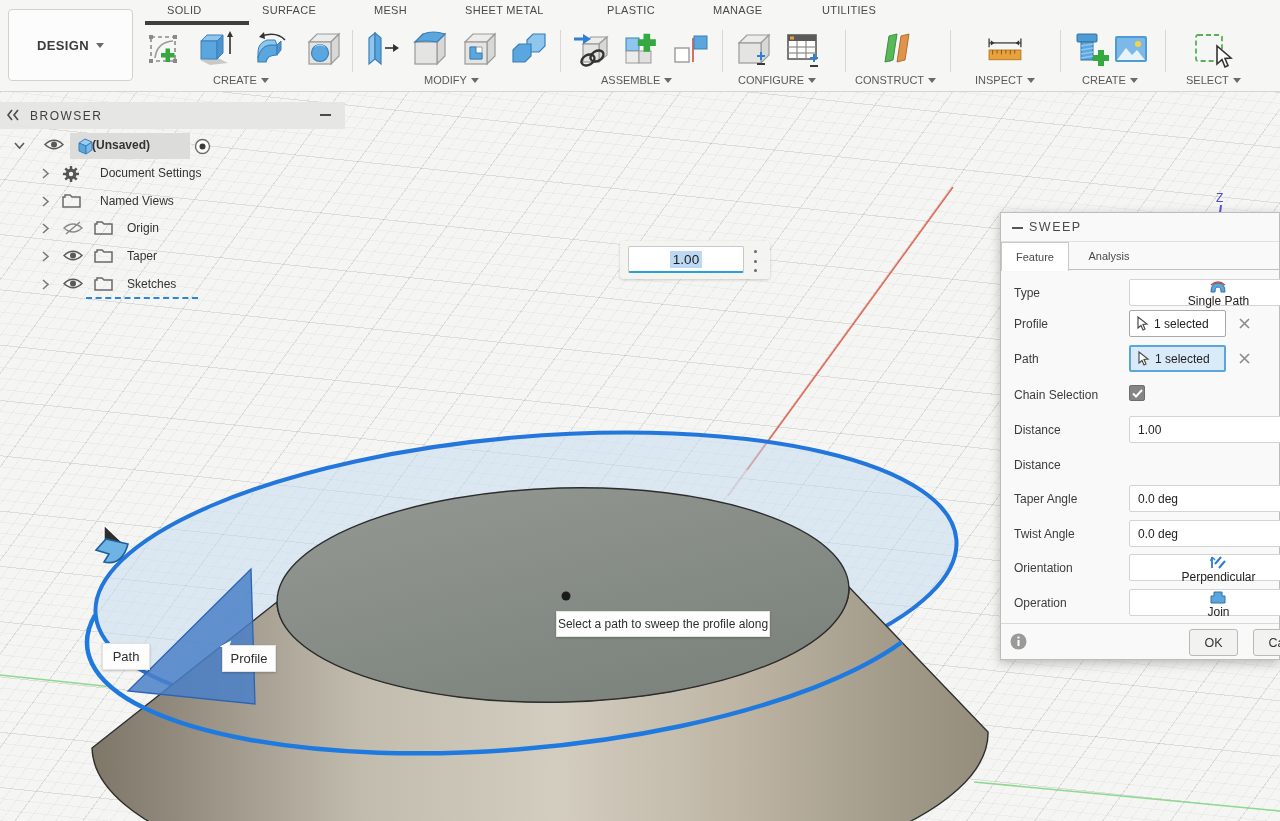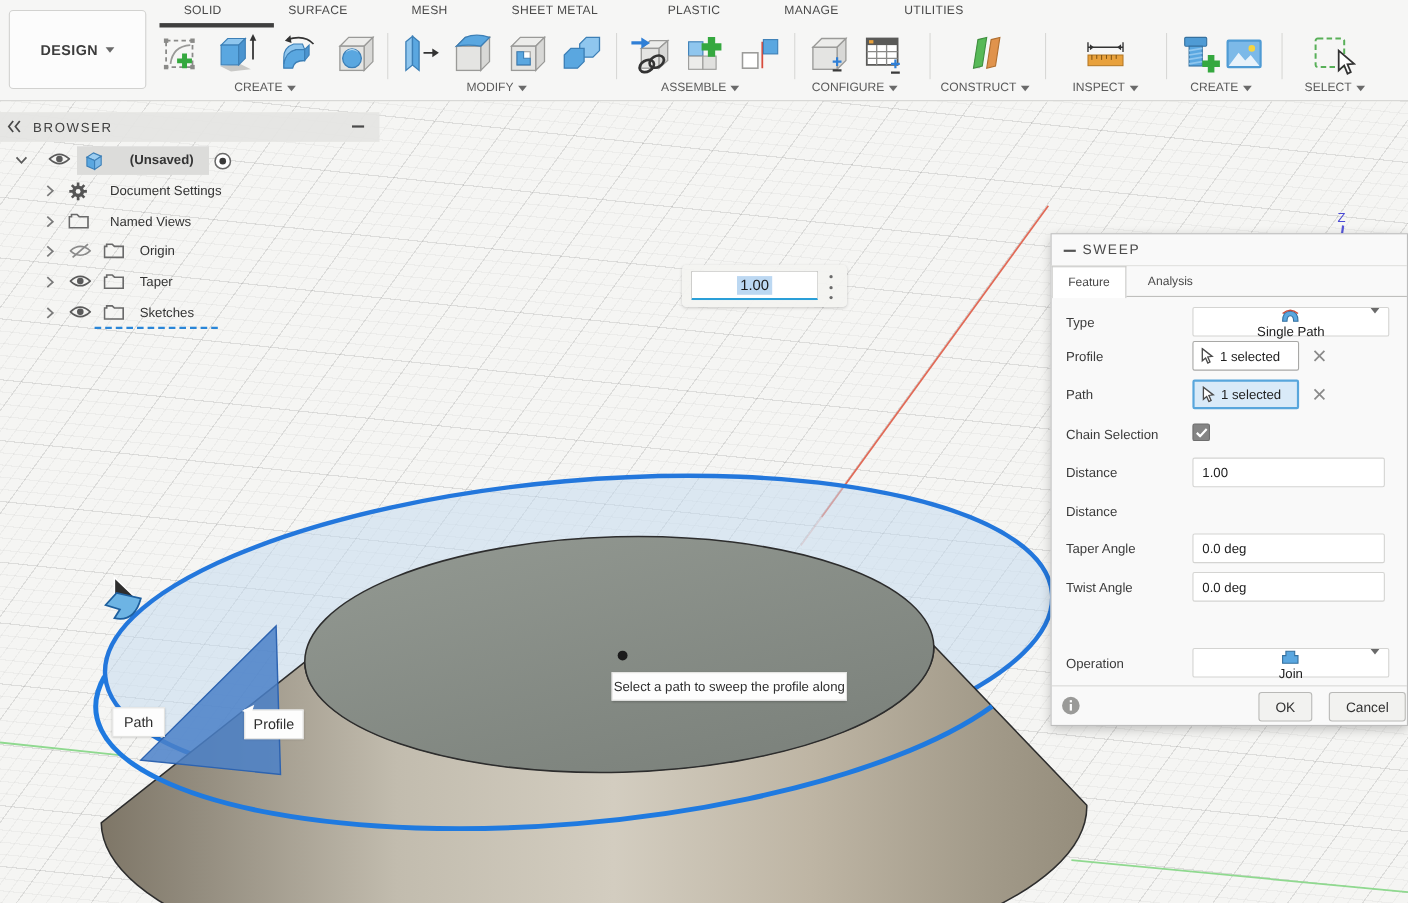--- a/index.html
+++ b/index.html
@@ -69,21 +69,21 @@
   .br-row { position:absolute; left:0; width:345px; height:28px; }
   .br-row .hl { position:absolute; left:70px; top:1px; width:120px; height:26px; background:#dcdcda; }
   .br-label { position:absolute; top:6px; font-size:12px; color:#333; white-space:nowrap; }
   .br-label.bold { font-weight:bold; }
   .br-ico { position:absolute; top:5px; }
   .chev { position:absolute; top:8px; cursor:pointer; }
   .sk-underline { position:absolute; left:86px; top:26px; width:112px; height:0;
     border-bottom:2px dashed #2a86d8; }
 
   
-  #sweep { position:absolute; right:0; top:212px; width:325px; height:448px;
+  #sweep { position:absolute; right:0; top:212px; width:280px; height:448px;
     background:#f9f9f9; border:1px solid #bdbdbd; box-shadow:0 3px 10px rgba(0,0,0,.25); z-index:30; }
   .sw-header { position:absolute; left:0; top:0; width:100%; height:29px; display:flex;
     align-items:center; border-bottom:1px solid #e0e0de; }
   .sw-title { font-size:12.5px; letter-spacing:1.5px; color:#4a4a4a; margin-left:28px; }
   .sw-collapse { position:absolute; left:11px; top:14px; width:11px; height:2px; background:#555; cursor:pointer; }
   .sw-tabs { position:absolute; left:0; top:29px; width:100%; height:28px; border-bottom:1px solid #bfbfbd; }
   .sw-tab { position:absolute; top:0; height:28px; display:flex; align-items:center;
     justify-content:center; font-size:11px; color:#4a4a4a; cursor:pointer; }
   .sw-tab.active { left:0; width:68px; background:#fff; border:1px solid #c9c9c7; border-bottom:none;
     height:29px; z-index:2; }
@@ -450,21 +450,21 @@
       </svg>
     <svg class="br-ico" style="left:44px" width="20" height="15" viewBox="0 0 20 15">
       <path d="M1,7.5 Q10,-1 19,7.5 Q10,16 1,7.5 Z" fill="none" stroke="#5a5a5a" stroke-width="1.5"></path>
       <circle cx="10" cy="7.5" r="3" fill="#5a5a5a"></circle>
       </svg>
     <svg class="br-ico" style="left:76px" width="19" height="19" viewBox="0 0 19 19">
       <path d="M3,6 L9,2 L16,5 L10,9 Z" fill="#9ccdf0" stroke="#3c7fb6" stroke-width="1"></path>
       <path d="M3,6 L10,9 L10,17 L3,14 Z" fill="#5aa7e0" stroke="#3c7fb6" stroke-width="1"></path>
       <path d="M10,9 L16,5 L16,13 L10,17 Z" fill="#7cb9e8" stroke="#3c7fb6" stroke-width="1"></path>
       </svg>
-    <span class="br-label bold" style="left:118px">(Unsaved)</span>
+    <span class="br-label bold" style="left:92px">(Unsaved)</span>
     <svg class="br-ico" style="left:194px;top:6px" width="17" height="17" viewBox="0 0 17 17">
       <circle cx="8.5" cy="8.5" r="7" fill="#fff" stroke="#6a6a6a" stroke-width="1.4"></circle>
       <circle cx="8.5" cy="8.5" r="3" fill="#3a3a3a"></circle>
       </svg>
   </div>
 
   <div class="br-row" style="top:68px">
     <svg class="chev" style="left:40px" width="11" height="11" viewBox="0 0 11 11">
       <path d="M3,1 L8,5.5 L3,10" fill="none" stroke="#7a7a7a" stroke-width="1.6"></path>
       </svg>
@@ -616,20 +616,35 @@
     </div>
   </div>
 
   <div class="drow" style="top:307px">
     <span class="dlabel">Twist Angle</span>
     <div class="dctl din">
       <input value="0.0 deg" style="">
     </div>
   </div>
 
+  <div class="drow" style="top:341px">
+    <span class="dlabel">Orientation</span>
+    <div class="dctl dd">
+      <span class="ic">
+        <svg width="16" height="15" viewBox="0 0 16 15">
+          <line x1="2" y1="2" x2="2" y2="13" stroke="#2b7cd3" stroke-width="1.8"></line>
+          <path d="M2,2 L5,5 M2,2 L0.5,6" stroke="#2b7cd3" stroke-width="1.2" fill="none"></path>
+          <line x1="11" y1="2" x2="5" y2="9" stroke="#2b7cd3" stroke-width="2"></line>
+          <line x1="15" y1="6" x2="9" y2="13" stroke="#2b7cd3" stroke-width="2"></line>
+        </svg>
+        </span>
+      <span>Perpendicular</span>
+      <span class="caret dd-caret"></span>
+    </div>
+  </div>
 
   <div class="drow" style="top:376px">
     <span class="dlabel">Operation</span>
     <div class="dctl dd">
       <span class="ic">
         <svg width="17" height="15" viewBox="0 0 17 15">
           <path d="M4,6 L4,2 L12,2 L12,6 L15,6 L15,13 L1,13 L1,6 Z" fill="#5aa7e0" stroke="#35709e" stroke-width="1"></path>
         </svg>
         </span>
       <span>Join</span>

